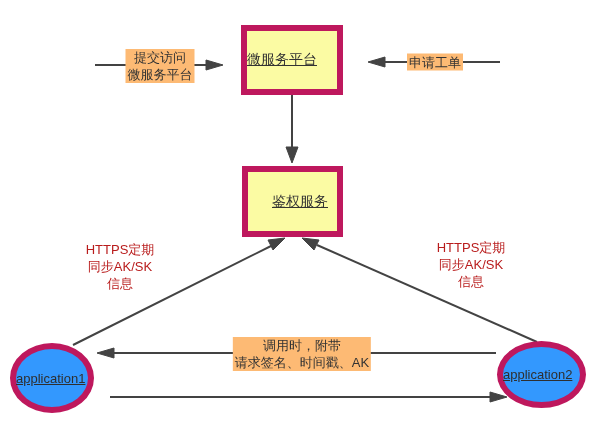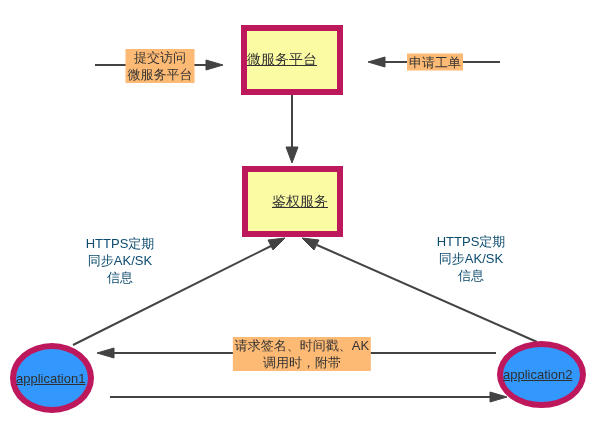--- a/index.html
+++ b/index.html
@@ -44,21 +44,22 @@
     background: #fdba74;
     color: #333333;
     font-size: 13px;
     line-height: 17px;
     text-align: center;
     white-space: nowrap;
     padding: 0 2px;
   }
   .edge-label.muted {
     background: transparent;
-    color: #0c4a6e;
+    color: #b91c1c;
+    margin-top: 6px;
   }
   .edge-label span { display: block; }
 </style>
 </head>
 <body>
 
 <div class="canvas">
 
   <svg class="edges" viewBox="0 0 612 439">
 
@@ -116,18 +117,18 @@
     <span>信息</span>
   </div>
 
   <div class="edge-label muted" style="left:471px; top:258px;">
     <span>HTTPS定期</span>
     <span>同步AK/SK</span>
     <span>信息</span>
   </div>
 
   <div class="edge-label" style="left:302px; top:354px;">
+    <span>调用时，附带</span>
     <span>请求签名、时间戳、AK</span>
-    <span>调用时，附带</span>
   </div>
 
 
 </div>
 
 </body></html>

